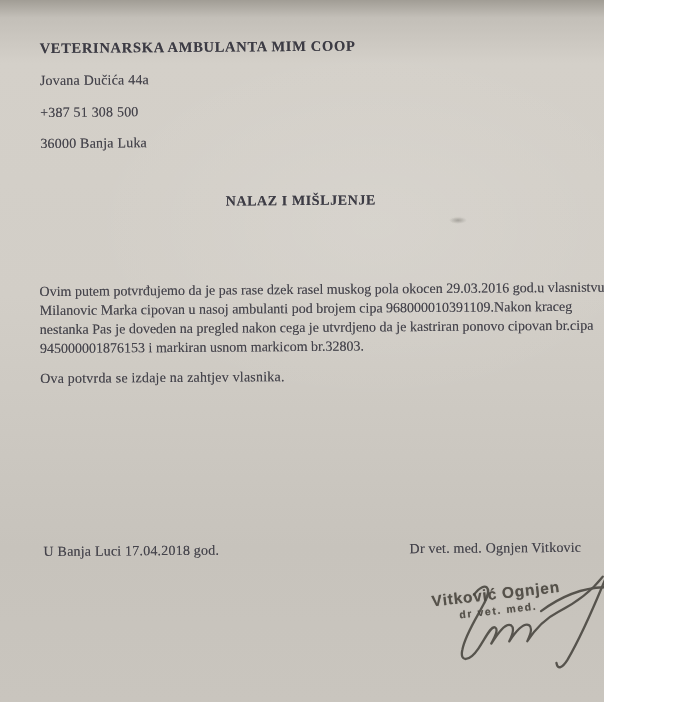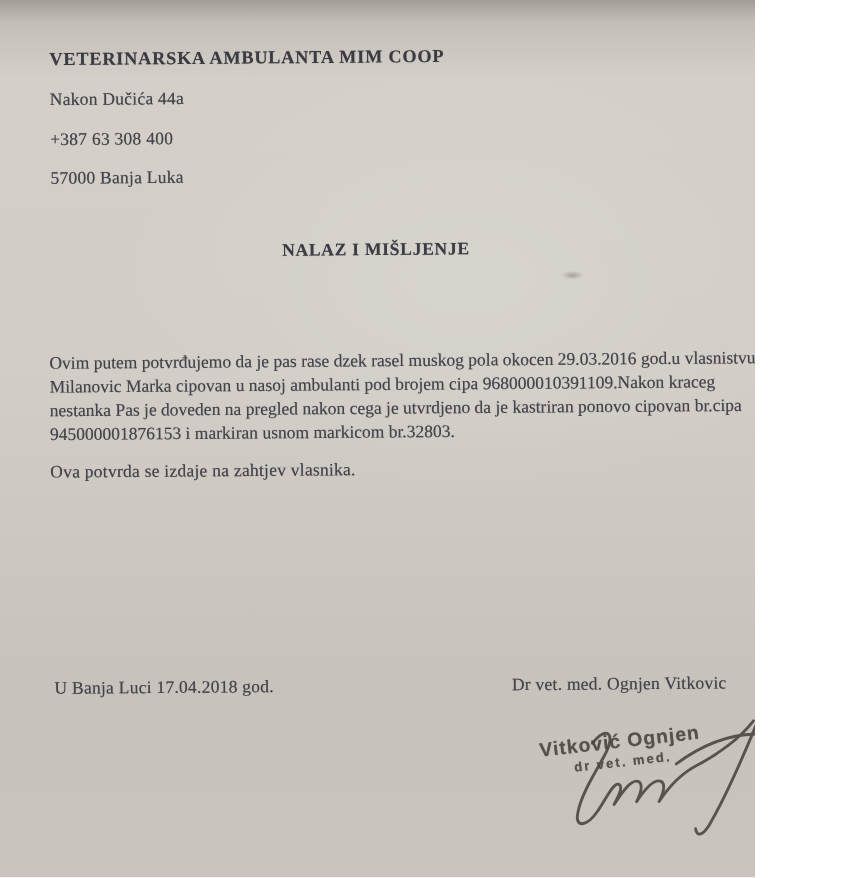--- a/index.html
+++ b/index.html
@@ -62,23 +62,23 @@
     border-radius:50%;
   }
 </style>
 </head>
 <body>
 
 <div class="page">
   <div class="tilt">
 
     <div class="txt clinic-name">VETERINARSKA AMBULANTA MIM COOP</div>
-    <div class="txt addr">Nakon Dučića 44a</div>
-    <div class="txt phone">+387 63 308 400</div>
-    <div class="txt city">57000 Banja Luka</div>
+    <div class="txt addr">Jovana Dučića 44a</div>
+    <div class="txt phone">+387 51 308 500</div>
+    <div class="txt city">36000 Banja Luka</div>
 
     <div class="txt doc-title">NALAZ I MIŠLJENJE</div>
     <div class="smudge"></div>
 
     <div class="body-block">
       <div>Ovim putem potvrđujemo da je pas rase dzek rasel muskog pola okocen 29.03.2016 god.u vlasnistvu</div>
       <div>Milanovic Marka cipovan u nasoj ambulanti pod brojem cipa 968000010391109.Nakon kraceg</div>
       <div>nestanka Pas je doveden na pregled nakon cega je utvrdjeno da je kastriran ponovo cipovan br.cipa</div>
       <div>945000001876153 i markiran usnom markicom br.32803.</div>
     </div>

